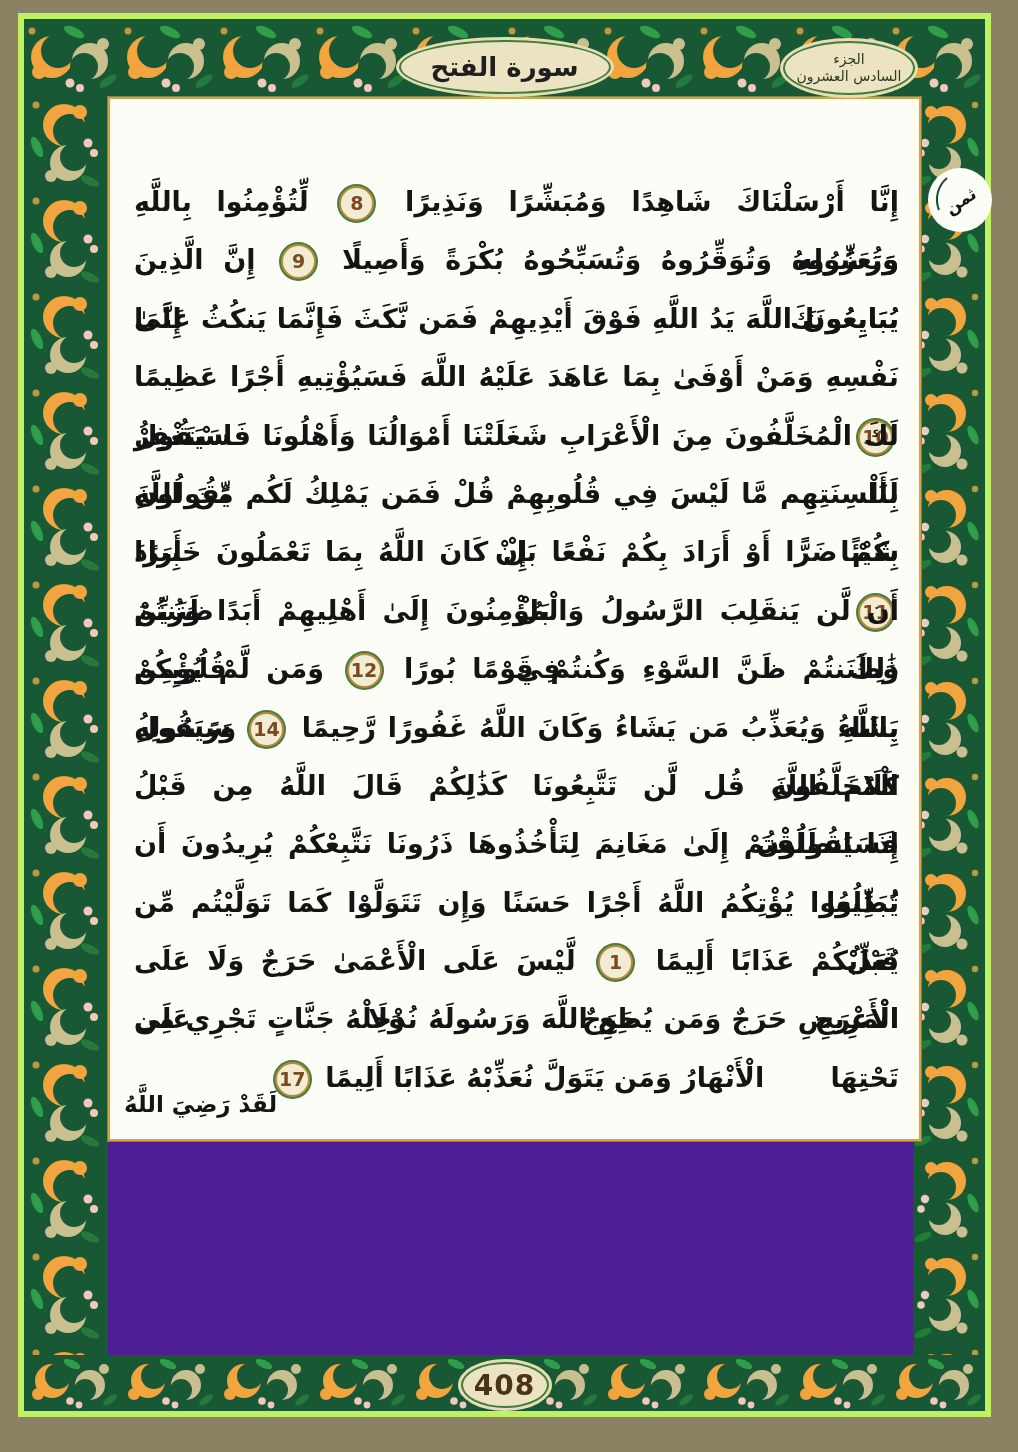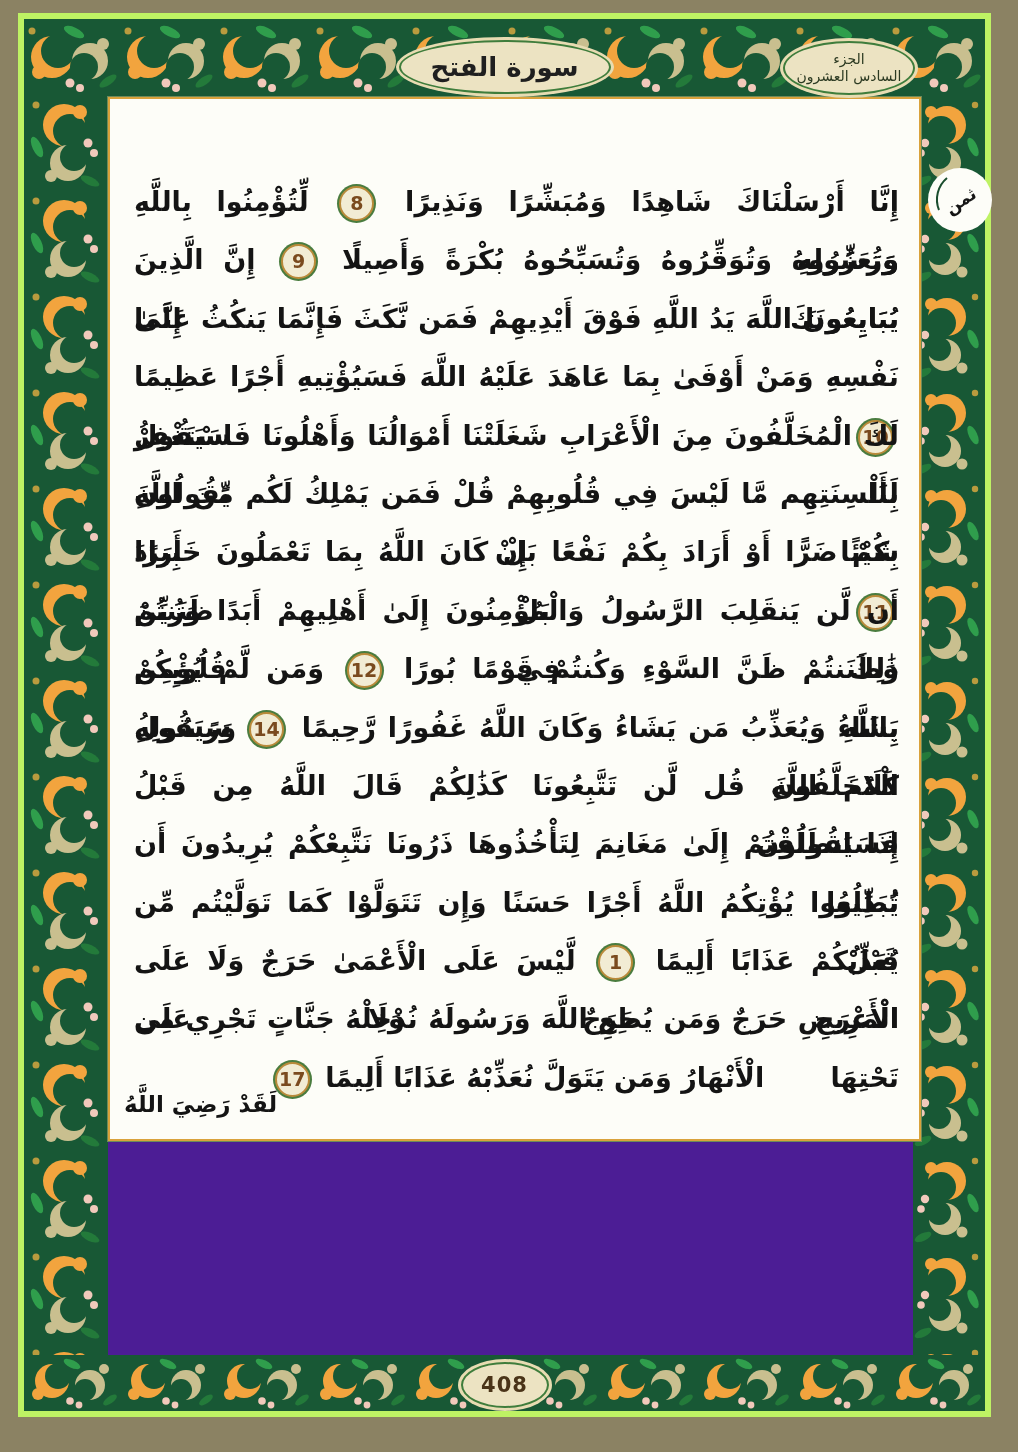--- a/index.html
+++ b/index.html
@@ -40,21 +40,21 @@
     box-shadow:0 0 0 3px #e7dcb2;
     display:flex;flex-direction:column;align-items:center;justify-content:center;
     color:#1f1f1f;text-align:center;
     box-sizing:border-box;
   }
   .cartouche-surah{left:50%;top:21px;transform:translateX(-50%);width:212px;height:54px;
     font-size:26px;font-weight:bold;direction:rtl;}
   .cartouche-juz{right:70px;top:22px;width:132px;height:54px;font-size:14px;line-height:1.2;
     direction:rtl;color:#2c3a22;}
   .cartouche-page{left:50%;bottom:3px;transform:translateX(-50%);width:88px;height:46px;
-    font-size:21px;font-weight:bold;color:#4a3418;letter-spacing:1px;}
+    font-size:28px;font-weight:bold;color:#4a3418;letter-spacing:1px;}
   
   .thumn{position:absolute;right:24px;top:166px;width:68px;height:68px;z-index:6;}
   
   .text-block{
     margin:74px 20px 0 24px;
     direction:rtl;
     color:#141414;
   }
   .line{
     height:58.4px;

